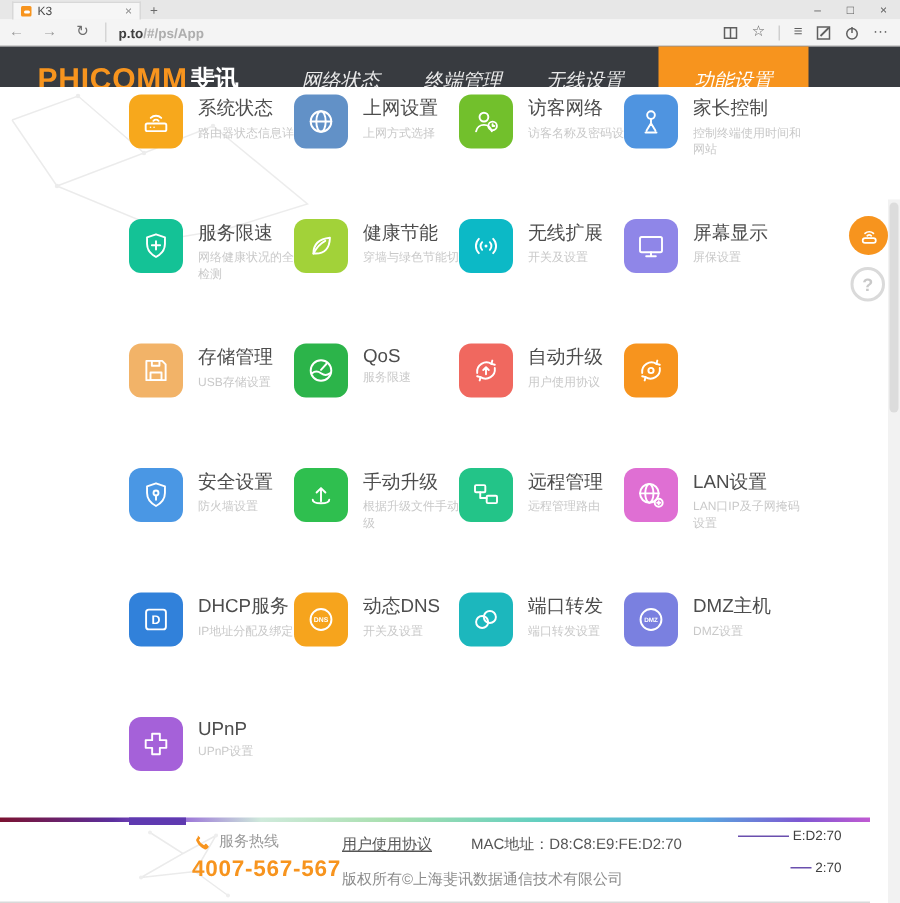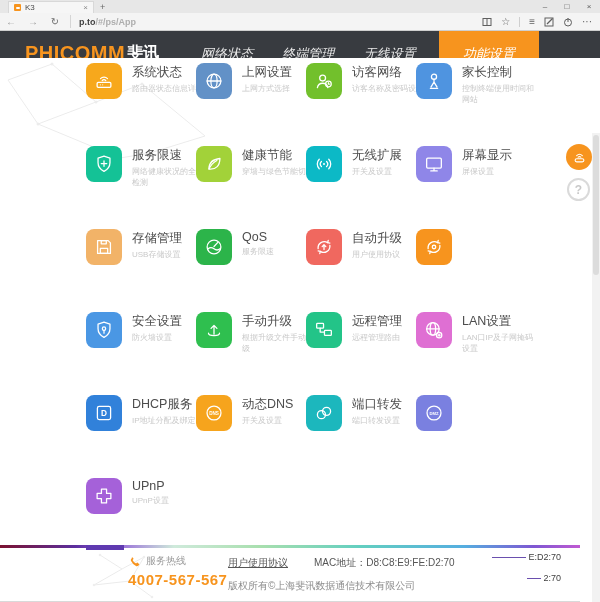--- a/index.html
+++ b/index.html
@@ -403,20 +403,24 @@
           <div class="tile-sub">端口转发设置</div>
         </div>
       </div>
       <div class="tile">
         <div class="tile-icon" style="background:#7a80e0">
           <svg viewBox="0 0 24 24" width="22" height="22" fill="none" stroke="#fff" stroke-width="1.4" stroke-linecap="round" stroke-linejoin="round">
             <circle cx="12" cy="12" r="7.6"></circle>
             <text x="12" y="13.8" text-anchor="middle" font-size="4.6" font-weight="bold" fill="#fff" stroke="none">DMZ</text>
           </svg>
         </div>
+        <div class="tile-text">
+          <div class="tile-title">DMZ主机</div>
+          <div class="tile-sub">DMZ设置</div>
+        </div>
       </div>
       <div class="tile">
         <div class="tile-icon" style="background:#a561d9">
           <svg viewBox="0 0 24 24" width="22" height="22" fill="none" stroke="#fff" stroke-width="1.4" stroke-linecap="round" stroke-linejoin="round">
             <path d="M9.2 4.5h5.6v4.7h4.7v5.6h-4.7v4.7H9.2v-4.7H4.5V9.2h4.7z"></path>
           </svg>
         </div>
         <div class="tile-text">
           <div class="tile-title">UPnP</div>
           <div class="tile-sub">UPnP设置</div>

